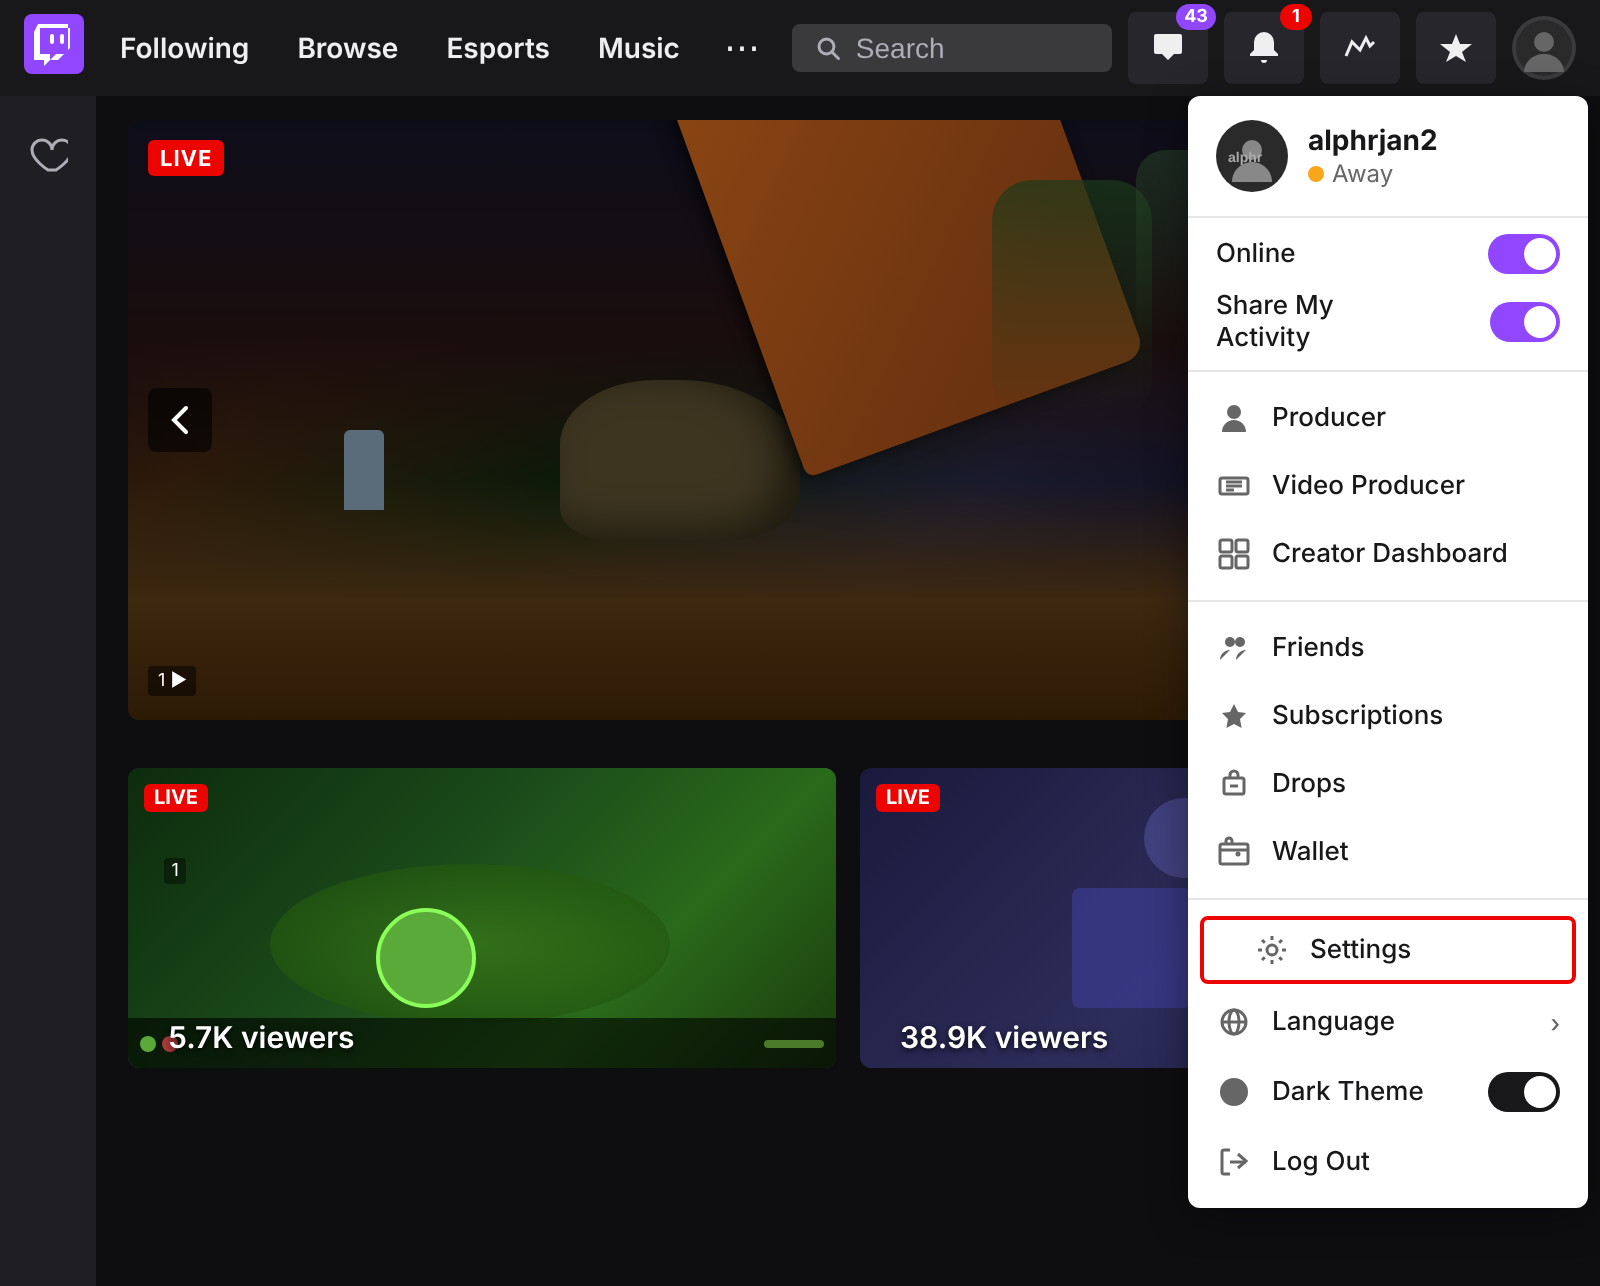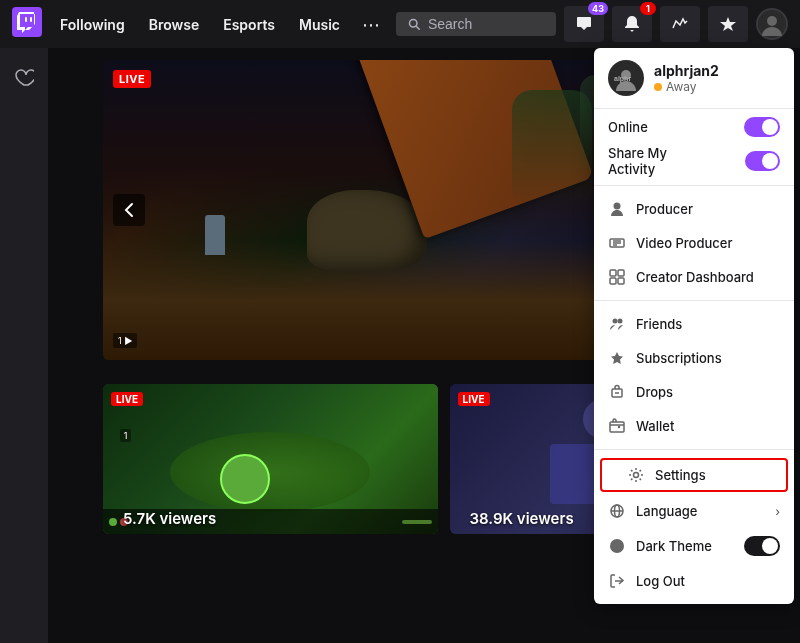--- a/index.html
+++ b/index.html
@@ -113,21 +113,20 @@
       justify-content: center;
       font-size: 13px;
       font-weight: 700;
       color: #efeff1;
     }
 
     
     .main-content {
       display: flex;
       height: calc(643px - 48px);
-      gap: 39px;
     }
     .sidebar-left {
       width: 48px;
       background: #1f1f23;
       display: flex;
       flex-direction: column;
       align-items: center;
       padding-top: 12px;
     }
     .heart-icon {

